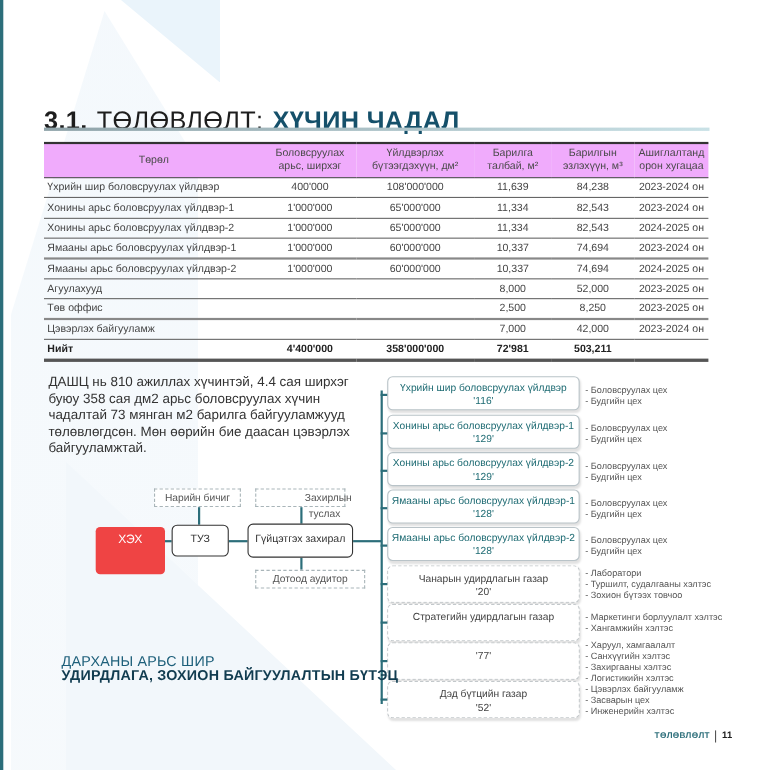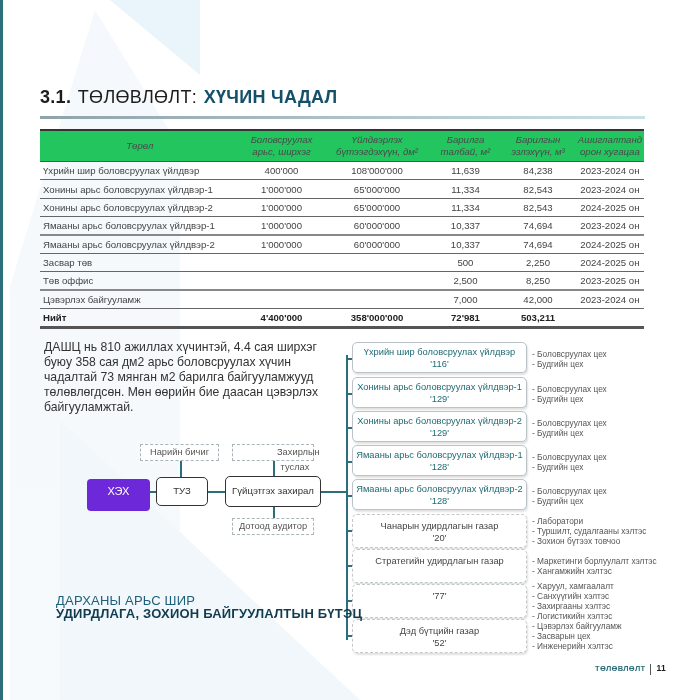--- a/index.html
+++ b/index.html
@@ -4,52 +4,52 @@
 <style>
   * { box-sizing: border-box; margin: 0; padding: 0; }
   html, body { width: 700px; height: 700px; overflow: hidden; background: #ffffff; }
   body { position: relative; font-family: "DejaVu Sans", sans-serif; color: #3a3a3a; }
   .left-border { position: absolute; left: 0; top: 0; width: 3px; height: 700px; background: #2c6e7a; }
   .bg-shape { position: absolute; pointer-events: none; }
   .bg1 { left: 110px; top: 0; width: 90px; height: 75px; background: #eaf4fb; clip-path: polygon(0 0, 100% 0, 100% 100%); }
   .bg2 { left: 10px; top: 10px; width: 170px; height: 690px; background: linear-gradient(180deg, #f3f8fc, #f5f9fc); clip-path: polygon(50% 0, 100% 20%, 100% 100%, 0 100%, 0 40%); opacity: .9; }
   .bg3 { left: 60px; top: 420px; width: 300px; height: 280px; background: #f2f7fb; clip-path: polygon(0 0, 100% 100%, 0 100%); }
 
-  .title { position: absolute; left: 40px; top: 86px; font-size: 18px; letter-spacing: .3px; color: #1d1d1d; white-space: nowrap; }
+  .title { position: absolute; left: 40px; top: 96px; font-size: 23px; letter-spacing: .3px; color: #1d1d1d; white-space: nowrap; }
   .title .num { font-weight: bold; font-family: "Liberation Sans", sans-serif; }
   .title .pre { font-weight: normal; font-family: "Liberation Sans", sans-serif; }
   .title .main { font-weight: bold; color: #15506a; font-family: "Liberation Sans", sans-serif; }
   .title-rule { position: absolute; left: 40px; top: 116px; width: 605px; height: 3px; background: linear-gradient(90deg, #8fa3a9, #c9e1e6); }
 
   table.cap { position: absolute; left: 40px; top: 129px; width: 604px; border-collapse: collapse; font-family: "Liberation Sans", sans-serif; font-size: 9.6px; color: #444; }
-  table.cap thead tr { background: #22c55e; font-style: italic; }
+  table.cap thead tr { background: #f0abfc; }
   table.cap thead th { font-weight: normal; text-align: center; padding: 3px 2px; line-height: 12px; height: 30px; border-top: 2px solid #333; border-bottom: 1px solid #555; color: #4a4a4a; }
   table.cap tbody td { height: 18.4px; padding: 0 4px; border-bottom: 1px solid #666; text-align: center; white-space: nowrap; }
   table.cap tbody td:first-child { text-align: left; padding-left: 3px; }
   table.cap tbody tr.total td { font-weight: bold; color: #222; border-bottom: 3px solid #555; }
   table.cap tbody tr.thick td { border-bottom: 2px solid #888; }
   .col1 { width: 200px; } .col2 { width: 84px; } .col3 { width: 108px; } .col4 { width: 70px; } .col5 { width: 76px; } .col6 { width: 66px; }
 
   .summary { position: absolute; left: 44px; top: 340px; width: 300px; font-family: "Liberation Sans", sans-serif; font-size: 12.2px; line-height: 15px; color: #333; }
 
   .vline { position: absolute; background: #2c6e7a; }
   .unit { position: absolute; left: 352px; width: 175px; height: 31px; border: 1.5px solid #b9c3c8; border-radius: 5px; background: #fff; box-shadow: 1px 2px 2px rgba(0,0,0,.12); text-align: center; font-family: "Liberation Sans", sans-serif; font-size: 9.3px; line-height: 12px; padding-top: 3px; }
   .unit.teal { color: #1e6b73; }
   .unit.grey { color: #444; border-style: dashed; border-color: #c3c8cb; }
   .unit.tall { height: 34px; padding-top: 5px; }
   .details { position: absolute; left: 532px; font-family: "Liberation Sans", sans-serif; font-size: 8.3px; line-height: 10px; color: #555; white-space: nowrap; }
 
   .orgbox { position: absolute; text-align: center; font-family: "Liberation Sans", sans-serif; font-size: 9.6px; }
-  .box-hex { left: 87px; top: 479px; width: 63px; height: 32px; background: #6d28d9; color: #fff; border-radius: 4px; line-height: 25px; font-size: 11px; }
+  .box-hex { left: 87px; top: 479px; width: 63px; height: 43px; background: #ef4444; color: #fff; border-radius: 4px; line-height: 25px; font-size: 11px; }
   .box-tuz { left: 156px; top: 477px; width: 52px; height: 29px; border: 1.5px solid #333; border-radius: 5px; line-height: 26px; background: #fff; color: #333; }
   .box-ceo { left: 225px; top: 476px; width: 96px; height: 31px; border: 1.5px solid #333; border-radius: 5px; line-height: 28px; background: #fff; color: #333; }
   .box-dash { height: 17px; border: 1px dashed #a9b5b9; background: #fff; color: #555; line-height: 15px; font-size: 9.3px; }
   .box-sec { left: 140px; top: 444px; width: 79px; }
   .box-asst { left: 232px; top: 444px; width: 82px; padding-left: 44px; }
-  .box-aud { left: 232px; top: 518px; width: 82px; }
+  .box-aud { left: 232px; top: 518px; width: 100px; }
 
   .caption { position: absolute; left: 56px; top: 594px; font-family: "Liberation Sans", sans-serif; font-size: 13px; line-height: 13px; color: #1d5f7a; letter-spacing: .2px; }
   .caption .bold { font-weight: bold; color: #113c50; }
 
   .footer { position: absolute; right: 34px; top: 663px; font-family: "Liberation Sans", sans-serif; font-size: 7.5px; font-weight: bold; color: #2c6e7a; letter-spacing: .3px; }
   .footer .sep { display: inline-block; width: 1px; height: 11px; background: #555; vertical-align: middle; margin: 0 5px; }
   .footer .pg { color: #1d1d1d; font-size: 8.5px; margin-top: 10px; }
 </style>
 </head>
 <body>
@@ -112,26 +112,26 @@
       </tr>
       <tr>
         <td>Ямааны арьс боловсруулах үйлдвэр-2</td>
         <td>1'000'000</td>
         <td>60'000'000</td>
         <td>10,337</td>
         <td>74,694</td>
         <td>2024-2025 он</td>
       </tr>
       <tr>
-        <td>Засвар төв</td>
-        <td></td>
-        <td></td>
-        <td>500</td>
-        <td>2,250</td>
-        <td>2024-2025 он</td>
+        <td>Агуулахууд</td>
+        <td></td>
+        <td></td>
+        <td>8,000</td>
+        <td>52,000</td>
+        <td>2023-2025 он</td>
       </tr>
       <tr class="thick">
         <td>Төв оффис</td>
         <td></td>
         <td></td>
         <td>2,500</td>
         <td>8,250</td>
         <td>2023-2025 он</td>
       </tr>
       <tr>

